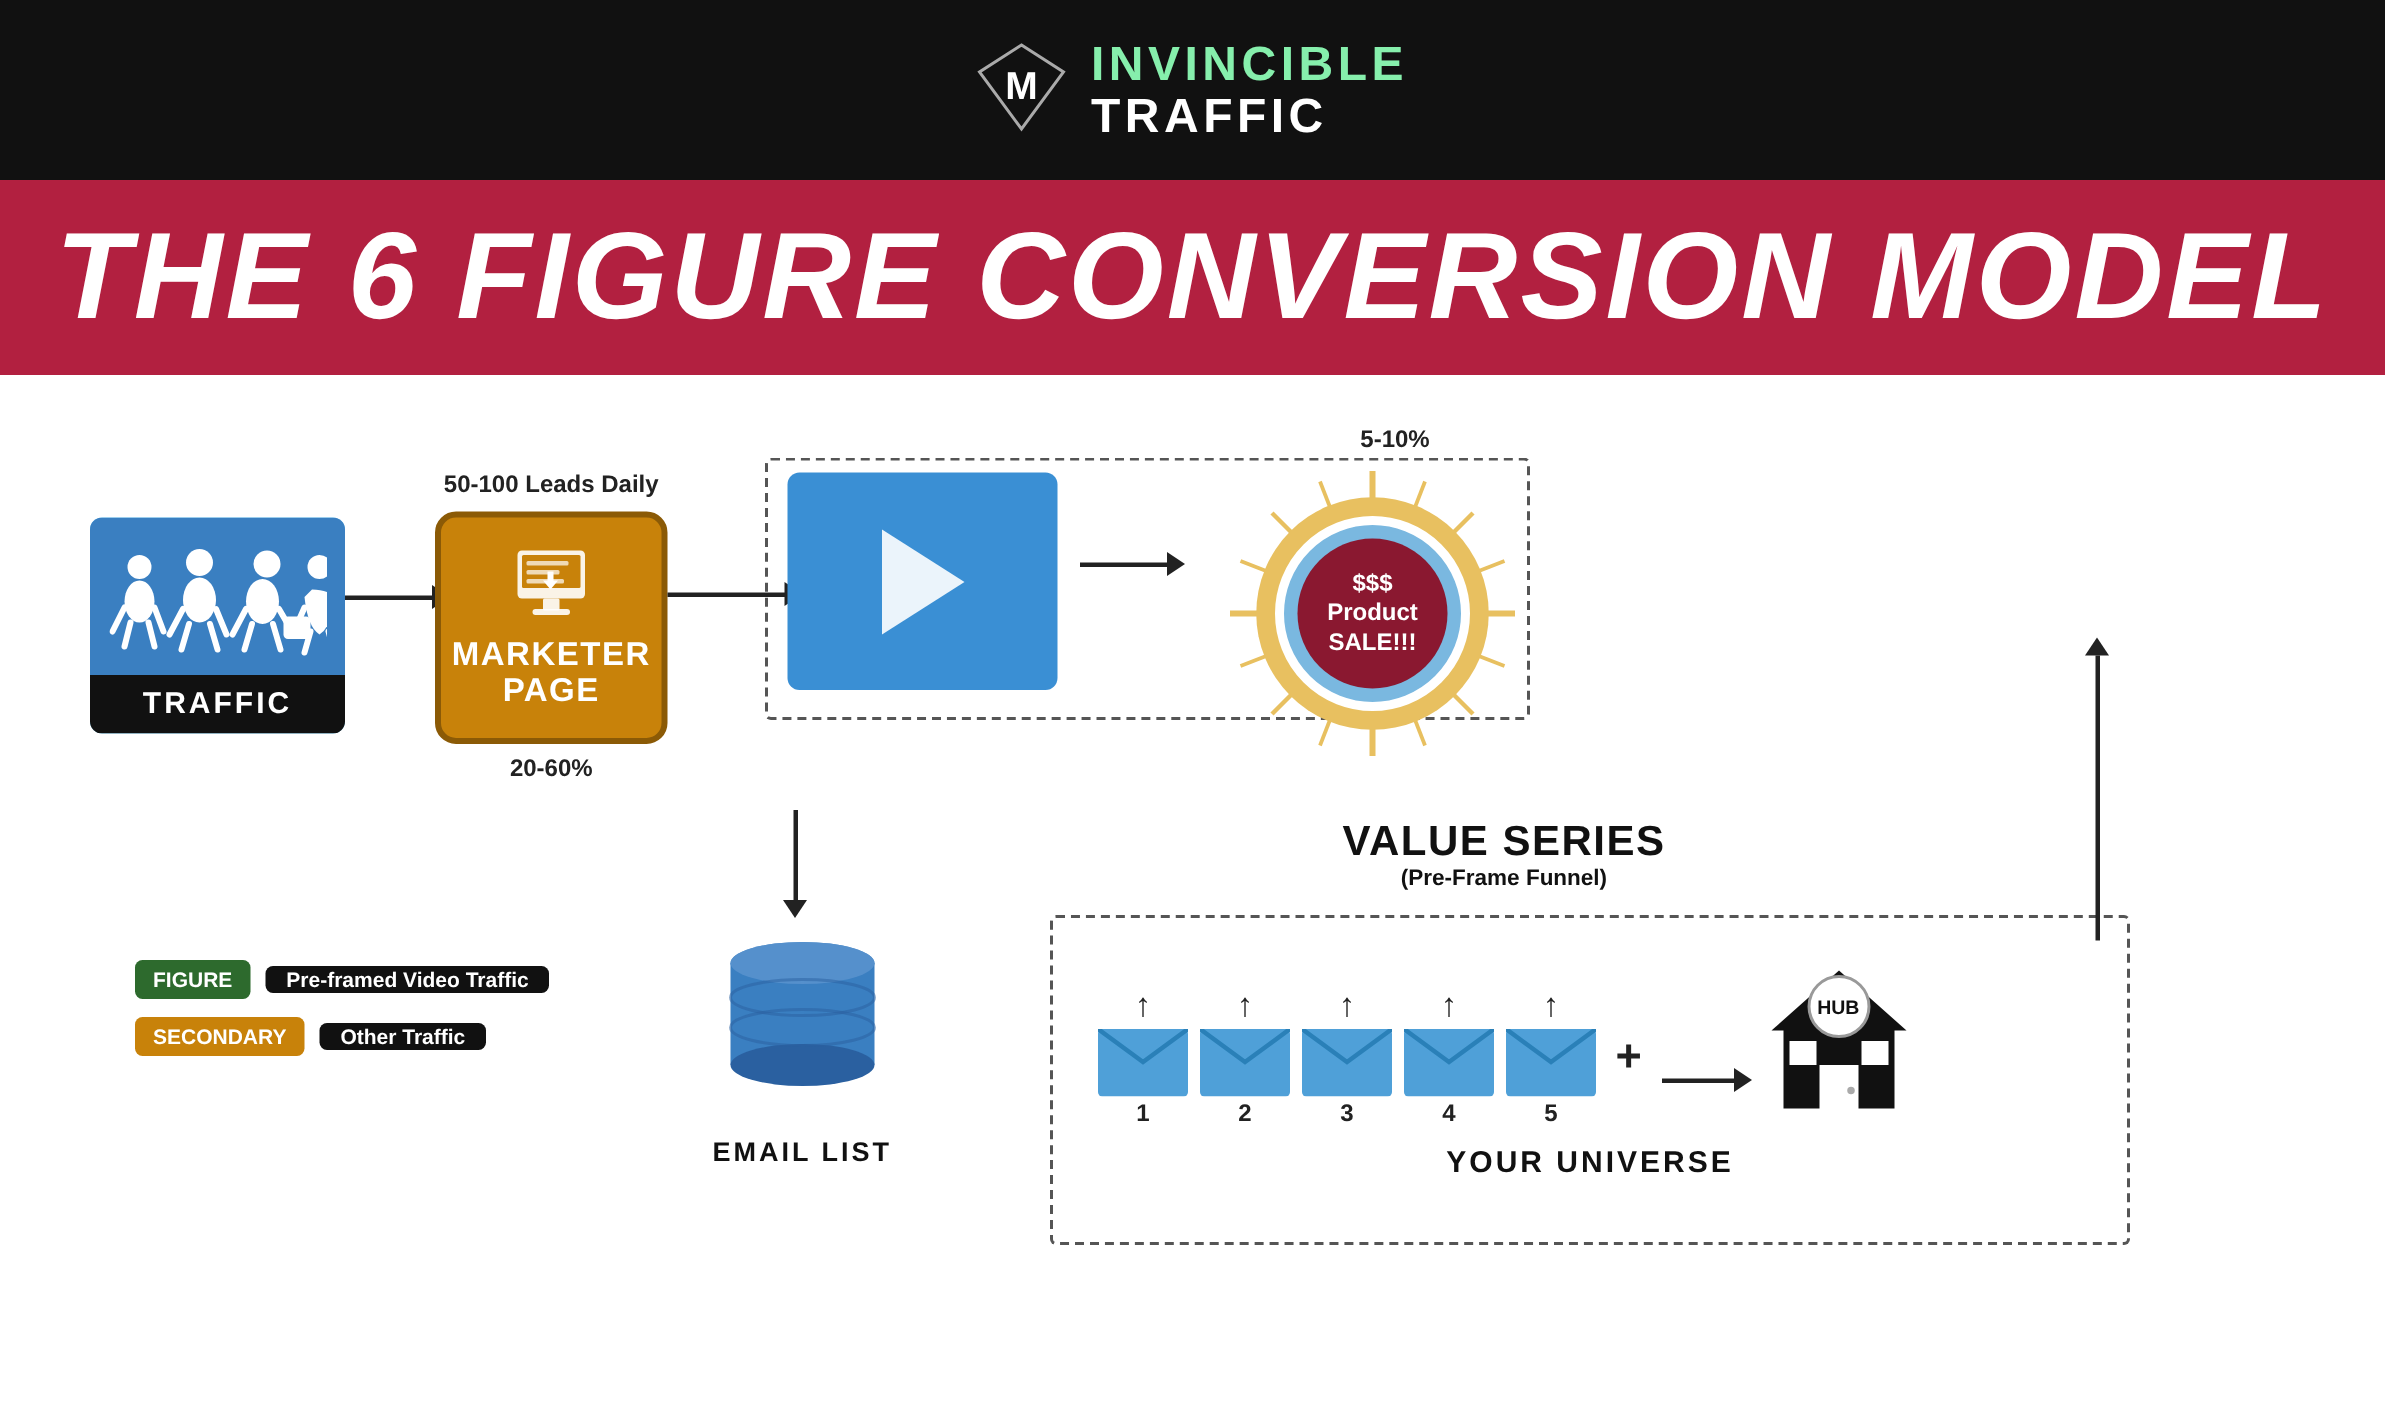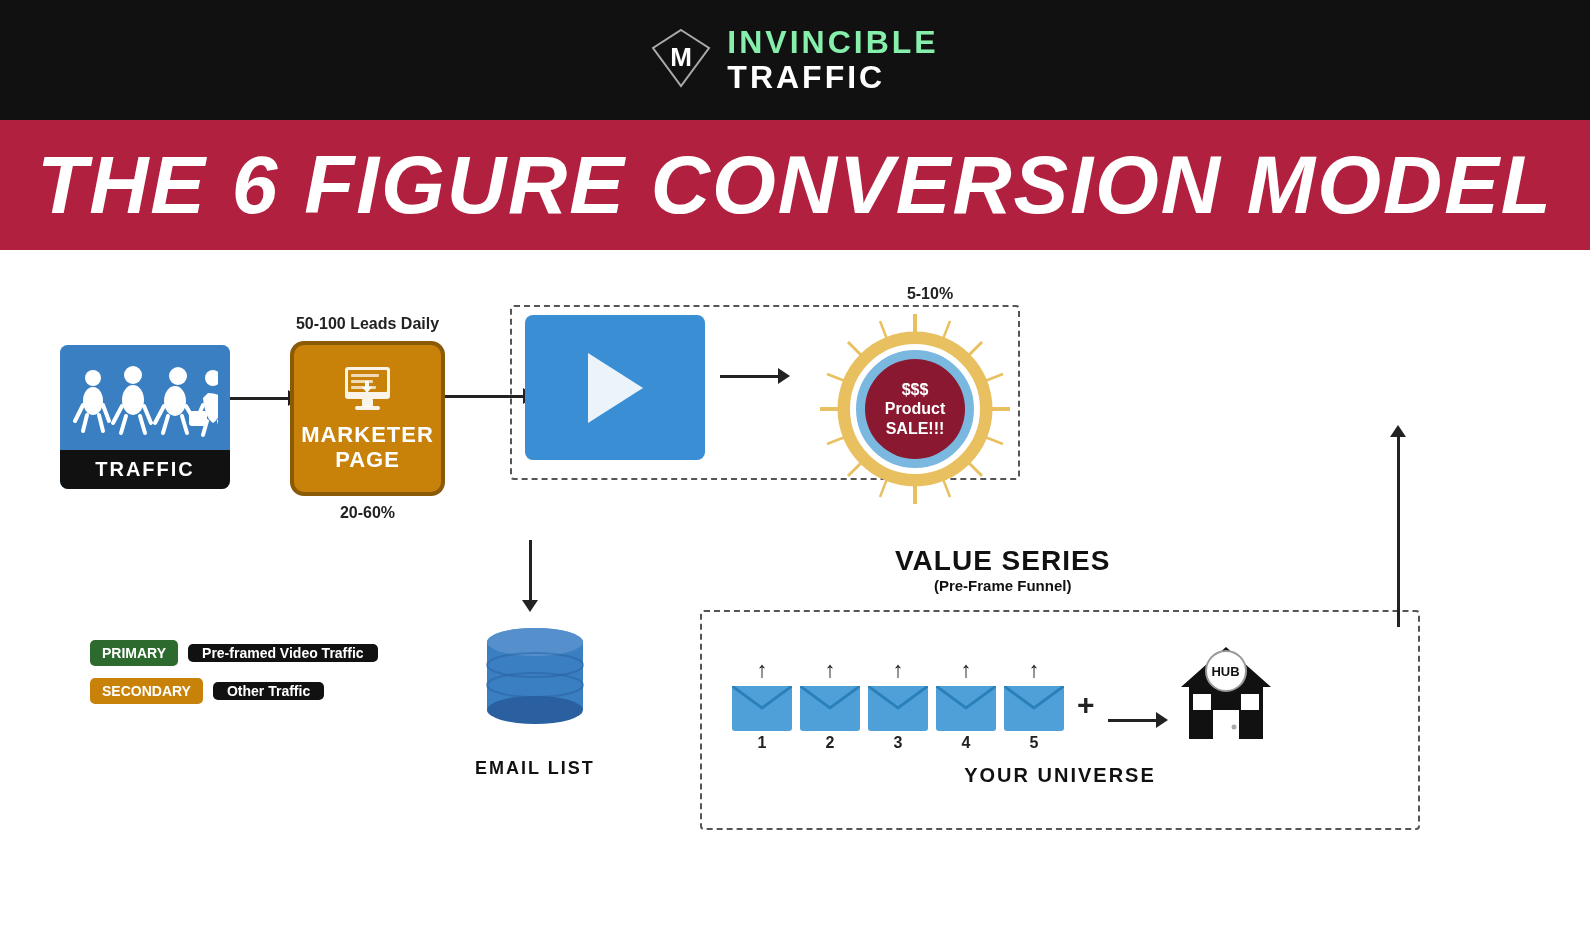--- a/index.html
+++ b/index.html
@@ -497,21 +497,21 @@
 
     <div style="position:absolute; top:225px; left:462px; display:flex; flex-direction:column; align-items:center;">
       <div style="width:3px; height:60px; background:#222;"></div>
       <div style="width:0; height:0; border-left:8px solid transparent; border-right:8px solid transparent; border-top:12px solid #222;"></div>
     </div>
 
     <div style="position:absolute; top:305px; left:0; right:0; display:flex; align-items:flex-start; gap:0;">
 
       <div class="legend" style="width:280px; margin-left:30px; margin-top:20px;">
         <div class="legend-item">
-          <span class="legend-badge primary">PRIMARY</span>
+          <span class="legend-badge primary">FIGURE</span>
           <span class="legend-text">Pre-framed Video Traffic</span>
         </div>
         <div class="legend-item">
           <span class="legend-badge secondary">SECONDARY</span>
           <span class="legend-text">Other Traffic</span>
         </div>
       </div>
 
       <div class="email-block" style="margin-left:105px;gap:18px;">
 

